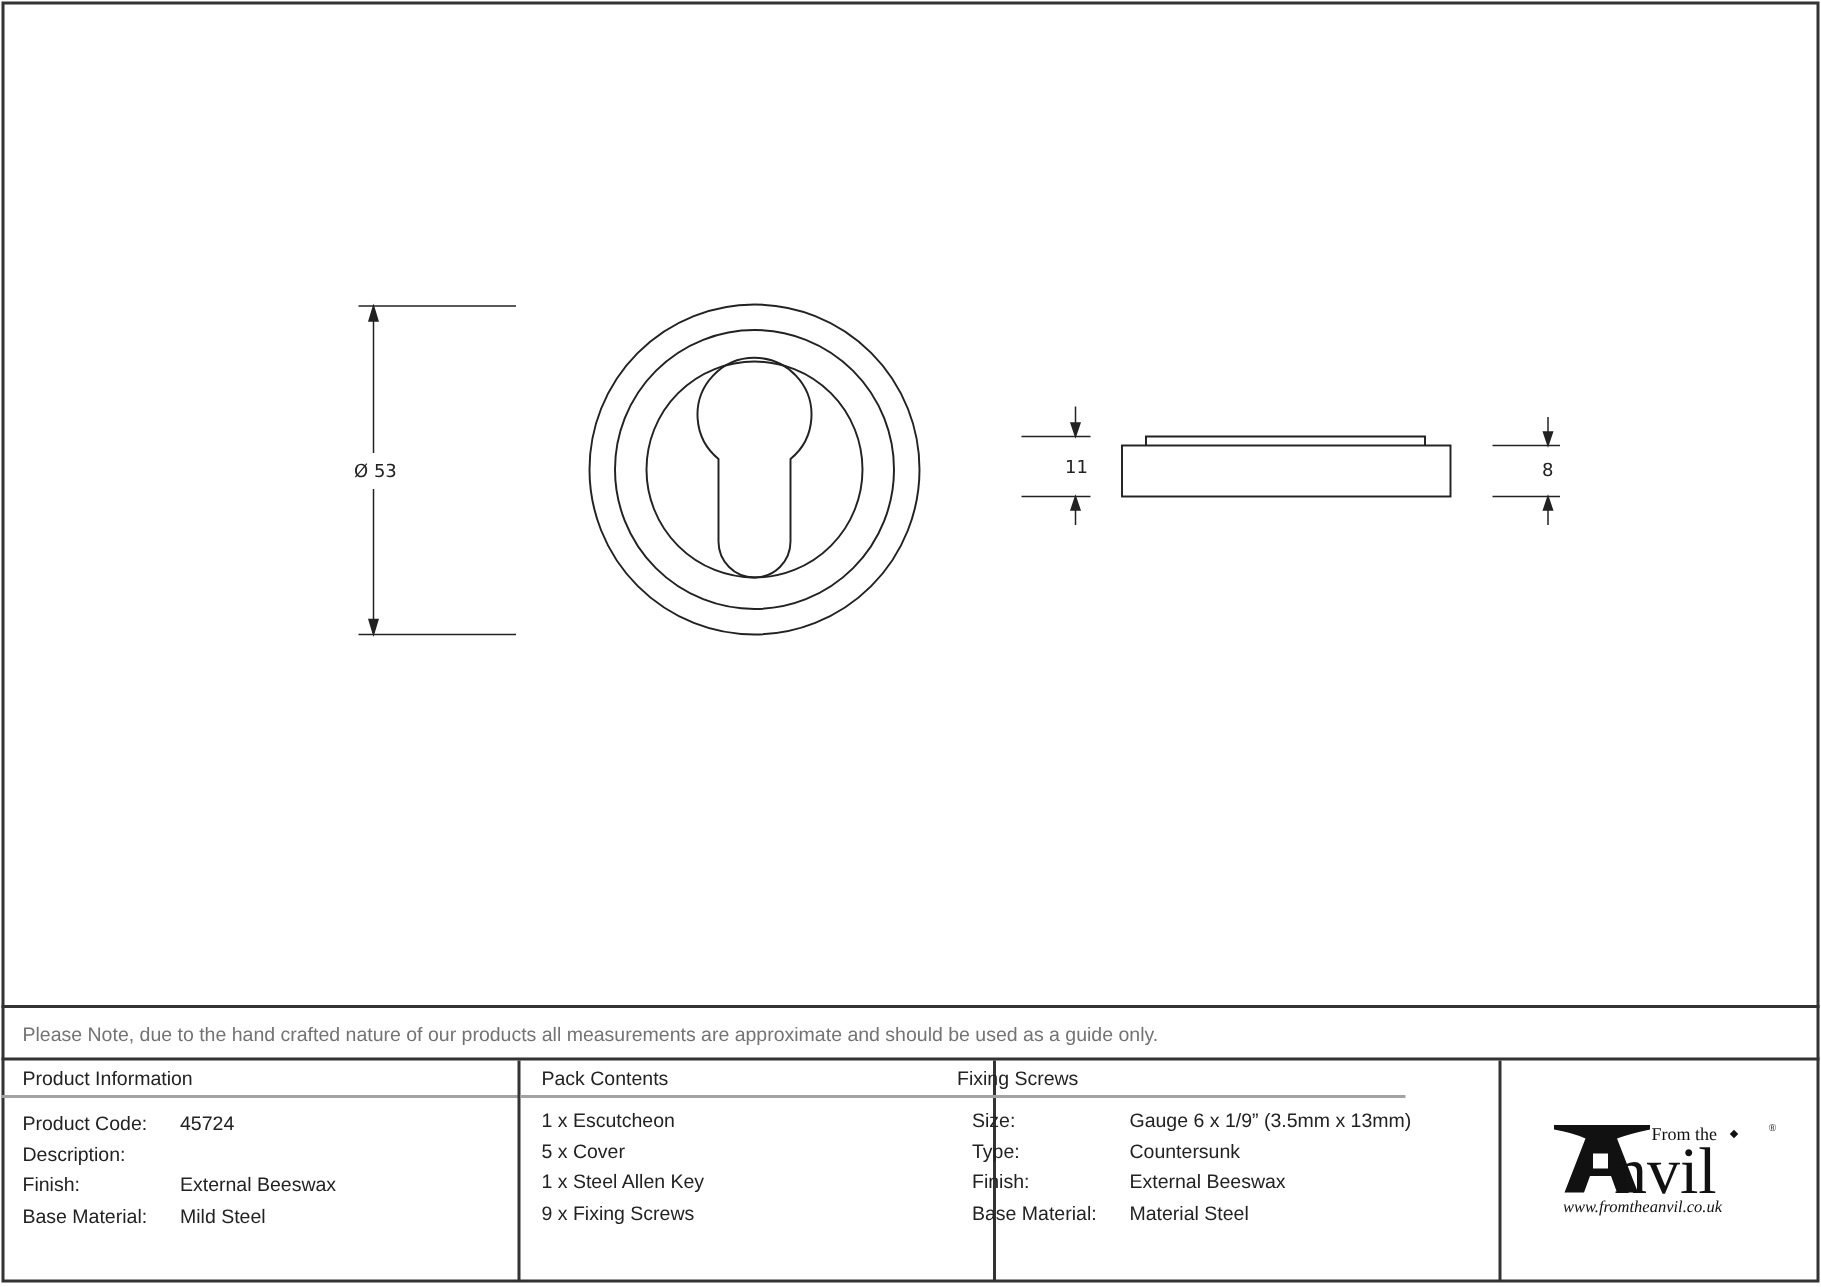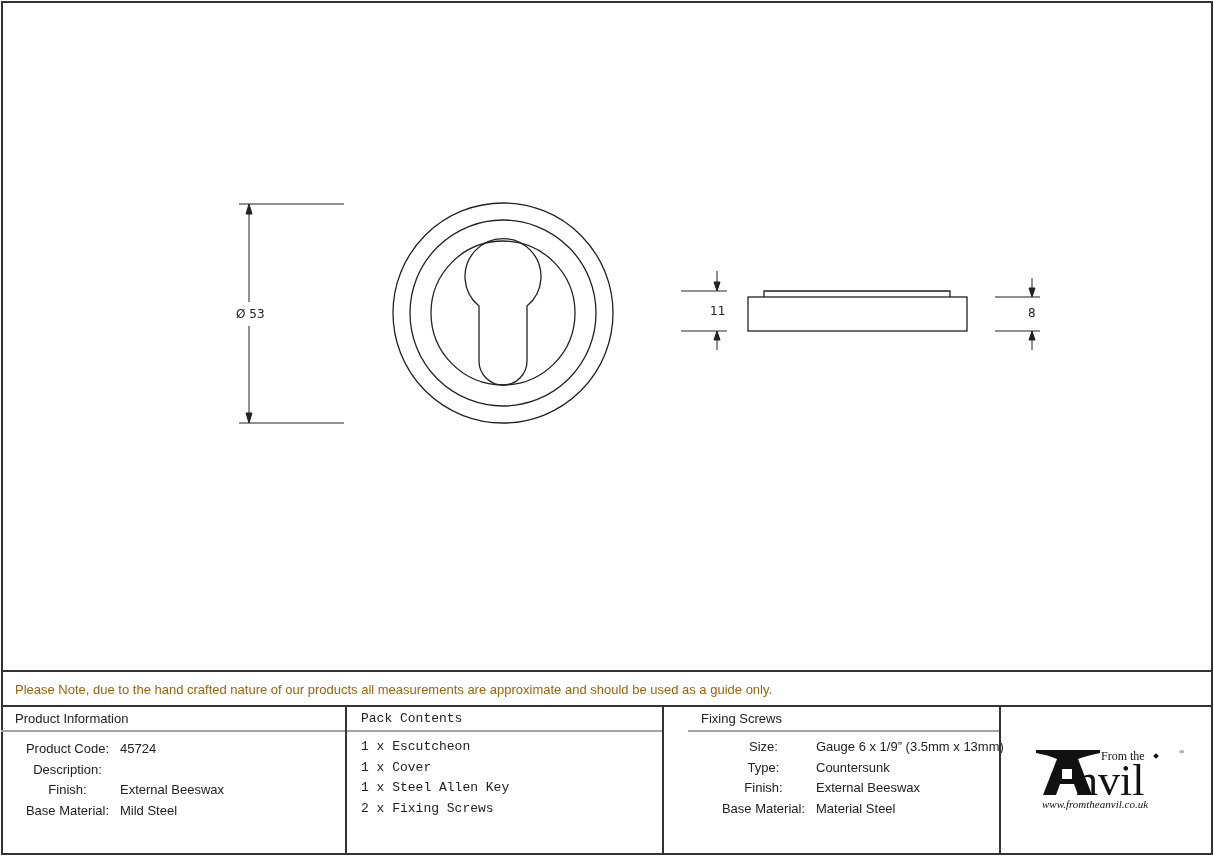--- a/index.html
+++ b/index.html
@@ -2,27 +2,27 @@
 <html><head>
   <meta charset="utf-8">
   <style>
     * { box-sizing: border-box; margin: 0; padding: 0; }
     html, body { width: 1214px; height: 858px; background: #ffffff; overflow: hidden; }
     body { position: relative; font-family: "Liberation Sans", "DejaVu Sans", sans-serif; color: #222; }
     .frame { position: absolute; left: 1px; top: 1px; width: 1212px; height: 854px; border: 2px solid #333; }
     .drawing { position: absolute; left: 0; top: 0; width: 1214px; height: 670px; }
     .dim-text { font-family: "DejaVu Sans", sans-serif; font-size: 12px; fill: #222; }
     .note-row { position: absolute; left: 1px; top: 670px; width: 1212px; height: 37px; border-top: 2px solid #333; border-bottom: 2px solid #333; }
-    .note-text { position: absolute; left: 14px; top: 10px; font-size: 13px; color: #a16207; white-space: nowrap; }
+    .note-text { position: absolute; left: 14px; top: 10px; font-size: 13px; color: #737373; white-space: nowrap; }
     .col { position: absolute; top: 707px; height: 147px; }
     .col-head { position: absolute; left: 0; top: 0; height: 25px; border-bottom: 2px solid #a3a3a3; width: 100%; }
     .col-head span { position: absolute; left: 14px; top: 4px; font-size: 13px; }
     .rows { position: absolute; left: 14px; top: 34px; }
     .row { height: 20.7px; font-size: 13px; white-space: nowrap; display: flex; }
-    .row .k { display: inline-block; text-align: center; }
+    .row .k { display: inline-block; }
     .vline { position: absolute; top: 707px; width: 2px; height: 147px; background: #333; }
     .logo { position: absolute; left: 1000px; top: 707px; width: 248px; height: 147px; }
   </style>
 </head>
 <body>
 
 <div class="frame"></div>
 
 <svg class="drawing" width="1214" height="670" viewBox="0 0 1214 670">
   <g fill="none" stroke="#222" stroke-width="1.3">
@@ -86,34 +86,34 @@
         <span>External Beeswax</span>
       </div>
     <div class="row">
         <span class="k" style="width:105px">Base Material:</span>
         <span>Mild Steel</span>
       </div>
   </div>
 </div>
 <div class="vline" style="left:345px;"></div>
 
-<div class="col" style="left:347px;width:315px;font-family:Liberation Mono, monospace;">
+<div class="col" style="left:347px;width:315px;">
   <div class="col-head">
     <span>Pack Contents</span>
   </div>
   <div class="rows" style="top:32px;">
     <div class="row">1 x Escutcheon</div>
-    <div class="row">1 x Cover</div>
+    <div class="row">5 x Cover</div>
     <div class="row">1 x Steel Allen Key</div>
-    <div class="row">2 x Fixing Screws</div>
+    <div class="row">9 x Fixing Screws</div>
   </div>
 </div>
 <div class="vline" style="left:662px;"></div>
 
-<div class="col" style="left:688px;width:312px;">
+<div class="col" style="left:625px;width:312px;">
   <div class="col-head">
     <span style="left:13px;">Fixing Screws</span>
   </div>
   <div class="rows" style="left:11px;top:32px;margin-left:12px;">
     <div class="row">
         <span class="k" style="width:105px">Size:</span>
         <span>Gauge 6 x 1/9” (3.5mm x 13mm)</span>
       </div>
     <div class="row">
         <span class="k" style="width:105px">Type:</span>

